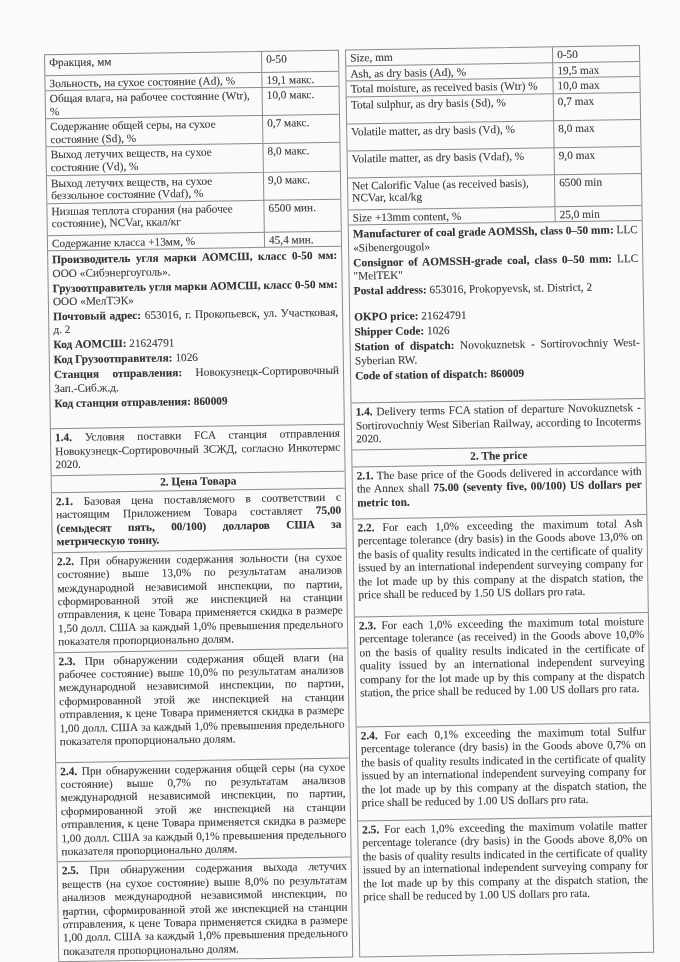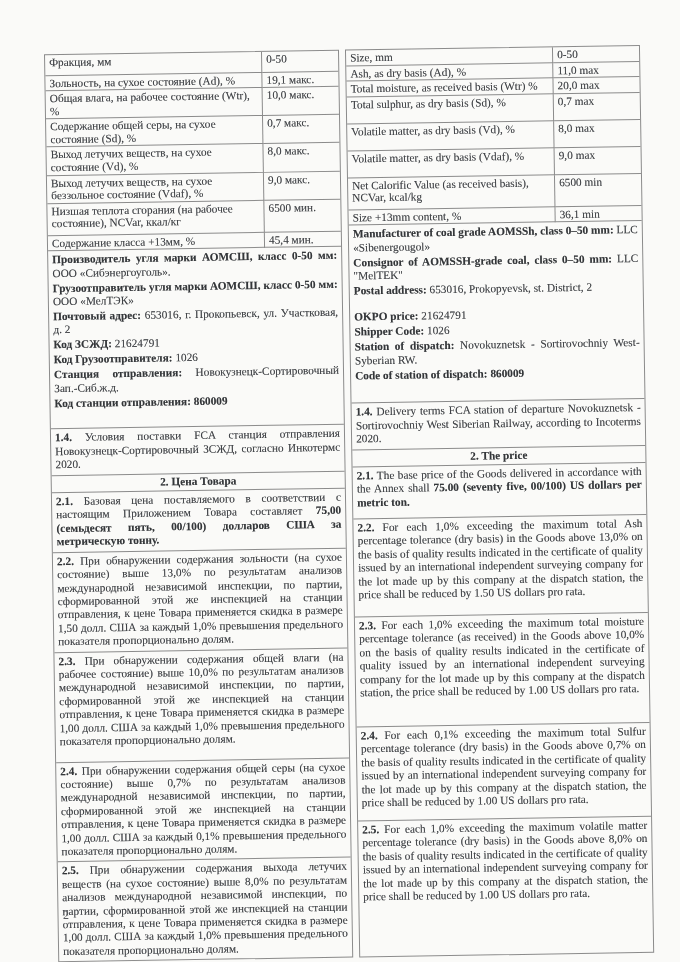--- a/index.html
+++ b/index.html
@@ -103,21 +103,21 @@
               <td class="p">Содержание класса +13мм, %</td>
               <td class="v">45,4 мин.</td>
             </tr>
       </tbody>
         </table>
 
       <div class="cell info">
         <p class="iline"><span class="b">Производитель угля марки АОМСШ, класс 0-50 мм:</span><span> ООО «Сибэнергоуголь».</span></p>
         <p class="iline"><span class="b">Грузоотправитель угля марки АОМСШ, класс 0-50 мм:</span><span> ООО «МелТЭК»</span></p>
         <p class="iline"><span class="b">Почтовый адрес:</span><span> 653016, г. Прокопьевск, ул. Участковая, д. 2</span></p>
-        <p class="iline"><span class="b">Код ЗСЖД:</span><span> 21624791</span></p>
+        <p class="iline"><span class="b">Код АОМСШ:</span><span> 21624791</span></p>
         <p class="iline"><span class="b">Код Грузоотправителя:</span><span> 1026</span></p>
         <p class="iline"><span class="b">Станция отправления:</span><span> Новокузнецк-Сортировочный Зап.-Сиб.ж.д.</span></p>
         <p class="iline"><span class="b">Код станции отправления: 860009</span><span></span></p>
       </div>
 
       <div class="cell sec h14"><span class="b">1.4.</span><span> Условия поставки FCA станция отправления Новокузнецк-Сортировочный ЗСЖД, согласно Инкотермс 2020.</span></div>
 
       <div class="cell hdr">2. Цена Товара</div>
 
       <div class="cell sec h21"><span class="b">2.1.</span><span> Базовая цена поставляемого в соответствии с настоящим Приложением Товара составляет </span><span class="b">75,00 (семьдесят пять, 00/100) долларов США за метрическую тонну.</span></div>
@@ -129,45 +129,45 @@
 
     <div class="col col-en">
       <table class="spec">
         <tbody>
             <tr class="hA">
               <td class="p">Size, mm</td>
               <td class="v">0-50</td>
             </tr>
         <tr class="hA">
               <td class="p">Ash, as dry basis (Ad), %</td>
-              <td class="v">11,0 max</td>
+              <td class="v">19,5 max</td>
             </tr>
         <tr class="hA">
               <td class="p">Total moisture, as received basis (Wtr) %</td>
-              <td class="v">20,0 max</td>
+              <td class="v">10,0 max</td>
             </tr>
         <tr class="hC">
               <td class="p">Total sulphur, as dry basis (Sd), %</td>
               <td class="v">0,7 max</td>
             </tr>
         <tr class="hC">
               <td class="p">Volatile matter, as dry basis (Vd), %</td>
               <td class="v">8,0 max</td>
             </tr>
         <tr class="hC">
               <td class="p">Volatile matter, as dry basis (Vdaf), %</td>
               <td class="v">9,0 max</td>
             </tr>
         <tr class="hD">
               <td class="p">Net Calorific Value (as received basis), NCVar, kcal/kg</td>
               <td class="v">6500 min</td>
             </tr>
         <tr class="hA">
               <td class="p">Size +13mm content, %</td>
-              <td class="v">36,1 min</td>
+              <td class="v">25,0 min</td>
             </tr>
       </tbody>
         </table>
 
       <div class="cell info">
         <p class="iline"><span class="b">Manufacturer of coal grade AOMSSh, class 0–50 mm:</span><span> LLC «Sibenergougol»</span></p>
         <p class="iline"><span class="b">Consignor of AOMSSH-grade coal, class 0–50 mm:</span><span> LLC "MelTEK"</span></p>
         <p class="iline"><span class="b">Postal address:</span><span> 653016, Prokopyevsk, st. District, 2</span></p>
         <p class="iline gap-top"><span class="b">OKPO price:</span><span> 21624791</span></p>
         <p class="iline"><span class="b">Shipper Code:</span><span> 1026</span></p>

